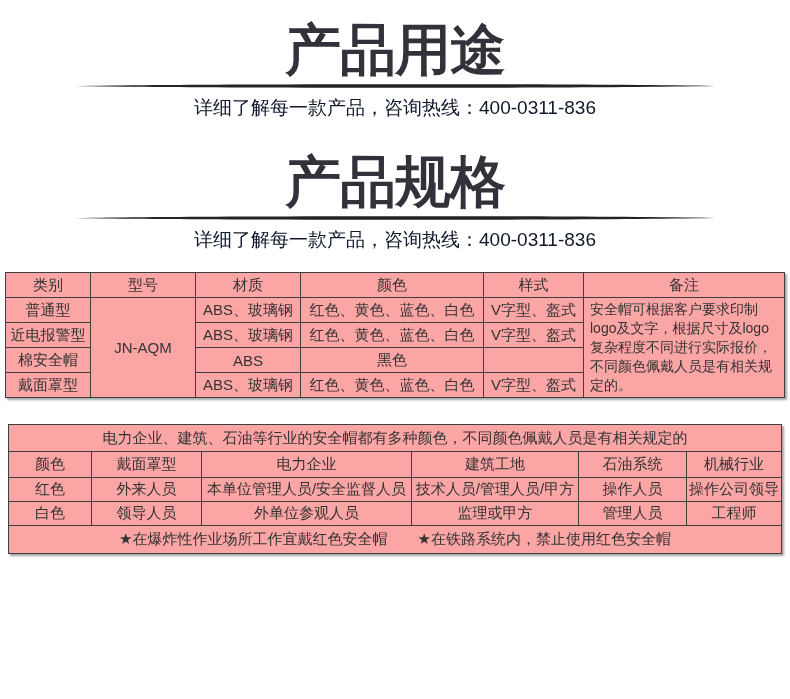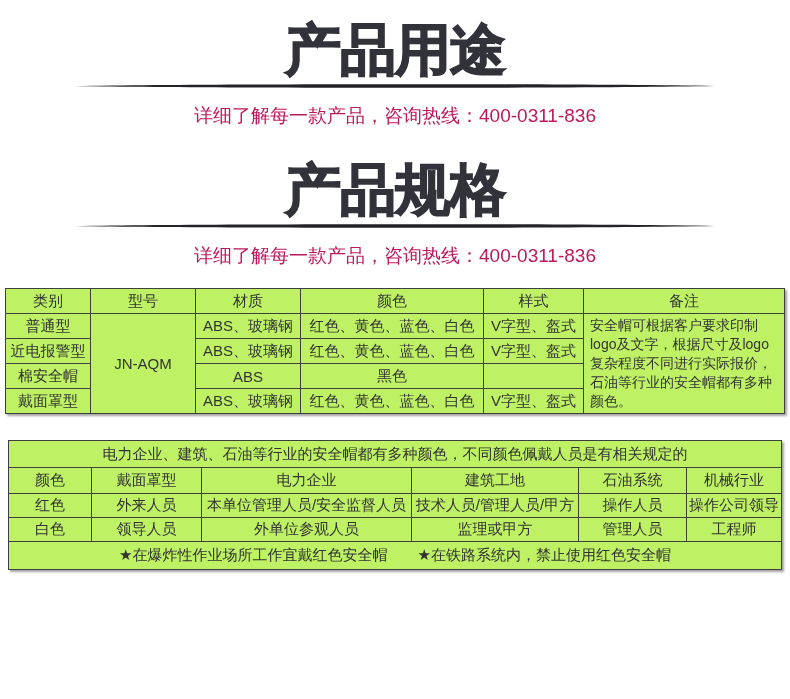--- a/index.html
+++ b/index.html
@@ -8,48 +8,48 @@
     font-family:"Liberation Sans","DejaVu Sans",sans-serif;
     color:#3a3a3a;
   }
   .page{width:790px;height:699px;position:relative;}
 
   
   .big-title{
     margin:0;padding-top:20px;
     text-align:center;
     font-size:56px;line-height:60px;
-    font-weight:700;letter-spacing:-1px;
+    font-weight:400;letter-spacing:-1px;
     color:#32323b;
     -webkit-text-stroke:1.5px #32323b;
   }
   .spec-title{padding-top:33px;}
   .divider-wrap{text-align:center;margin-top:3px;line-height:0;}
   .divider-wrap svg{display:inline-block;}
   .hotline{
-    margin-top:16px;
+    margin-top:8px;
     text-align:center;
     font-size:19px;line-height:22px;
-    color:#be185d;
+    color:#0f172a;
   }
 
   
   .usage-text{
     margin:13px 40px 0 43px;
     font-size:18px;line-height:25px;
     color:#3c3c3c;
     text-align:justify;
   }
   .usage-text p{margin:0;}
 
   
   table{
     border-collapse:collapse;
     table-layout:fixed;
-    background:#bef264;
+    background:#fca5a5;
     box-shadow:2px 2px 2px rgba(90,90,90,0.55);
   }
   td,th{
     border:1px solid #3f3f3f;
     font-weight:normal;
     text-align:center;
     vertical-align:middle;
     padding:0;
     white-space:nowrap;
     overflow:hidden;
@@ -121,21 +121,21 @@
         <th>备注</th>
       </tr>
     </thead>
     <tbody>
       <tr>
         <td>普通型</td>
         <td rowspan="4">JN-AQM</td>
         <td>ABS、玻璃钢</td>
         <td>红色、黄色、蓝色、白色</td>
         <td>V字型、盔式</td>
-        <td rowspan="4" class="remark-cell">安全帽可根据客户要求印制logo及文字，根据尺寸及logo复杂程度不同进行实际报价，石油等行业的安全帽都有多种颜色。</td>
+        <td rowspan="4" class="remark-cell">安全帽可根据客户要求印制logo及文字，根据尺寸及logo复杂程度不同进行实际报价，不同颜色佩戴人员是有相关规定的。</td>
       </tr>
       <tr>
         <td>近电报警型</td>
         <td>ABS、玻璃钢</td>
         <td>红色、黄色、蓝色、白色</td>
         <td>V字型、盔式</td>
       </tr>
       <tr>
         <td>棉安全帽</td>
         <td>ABS</td>

